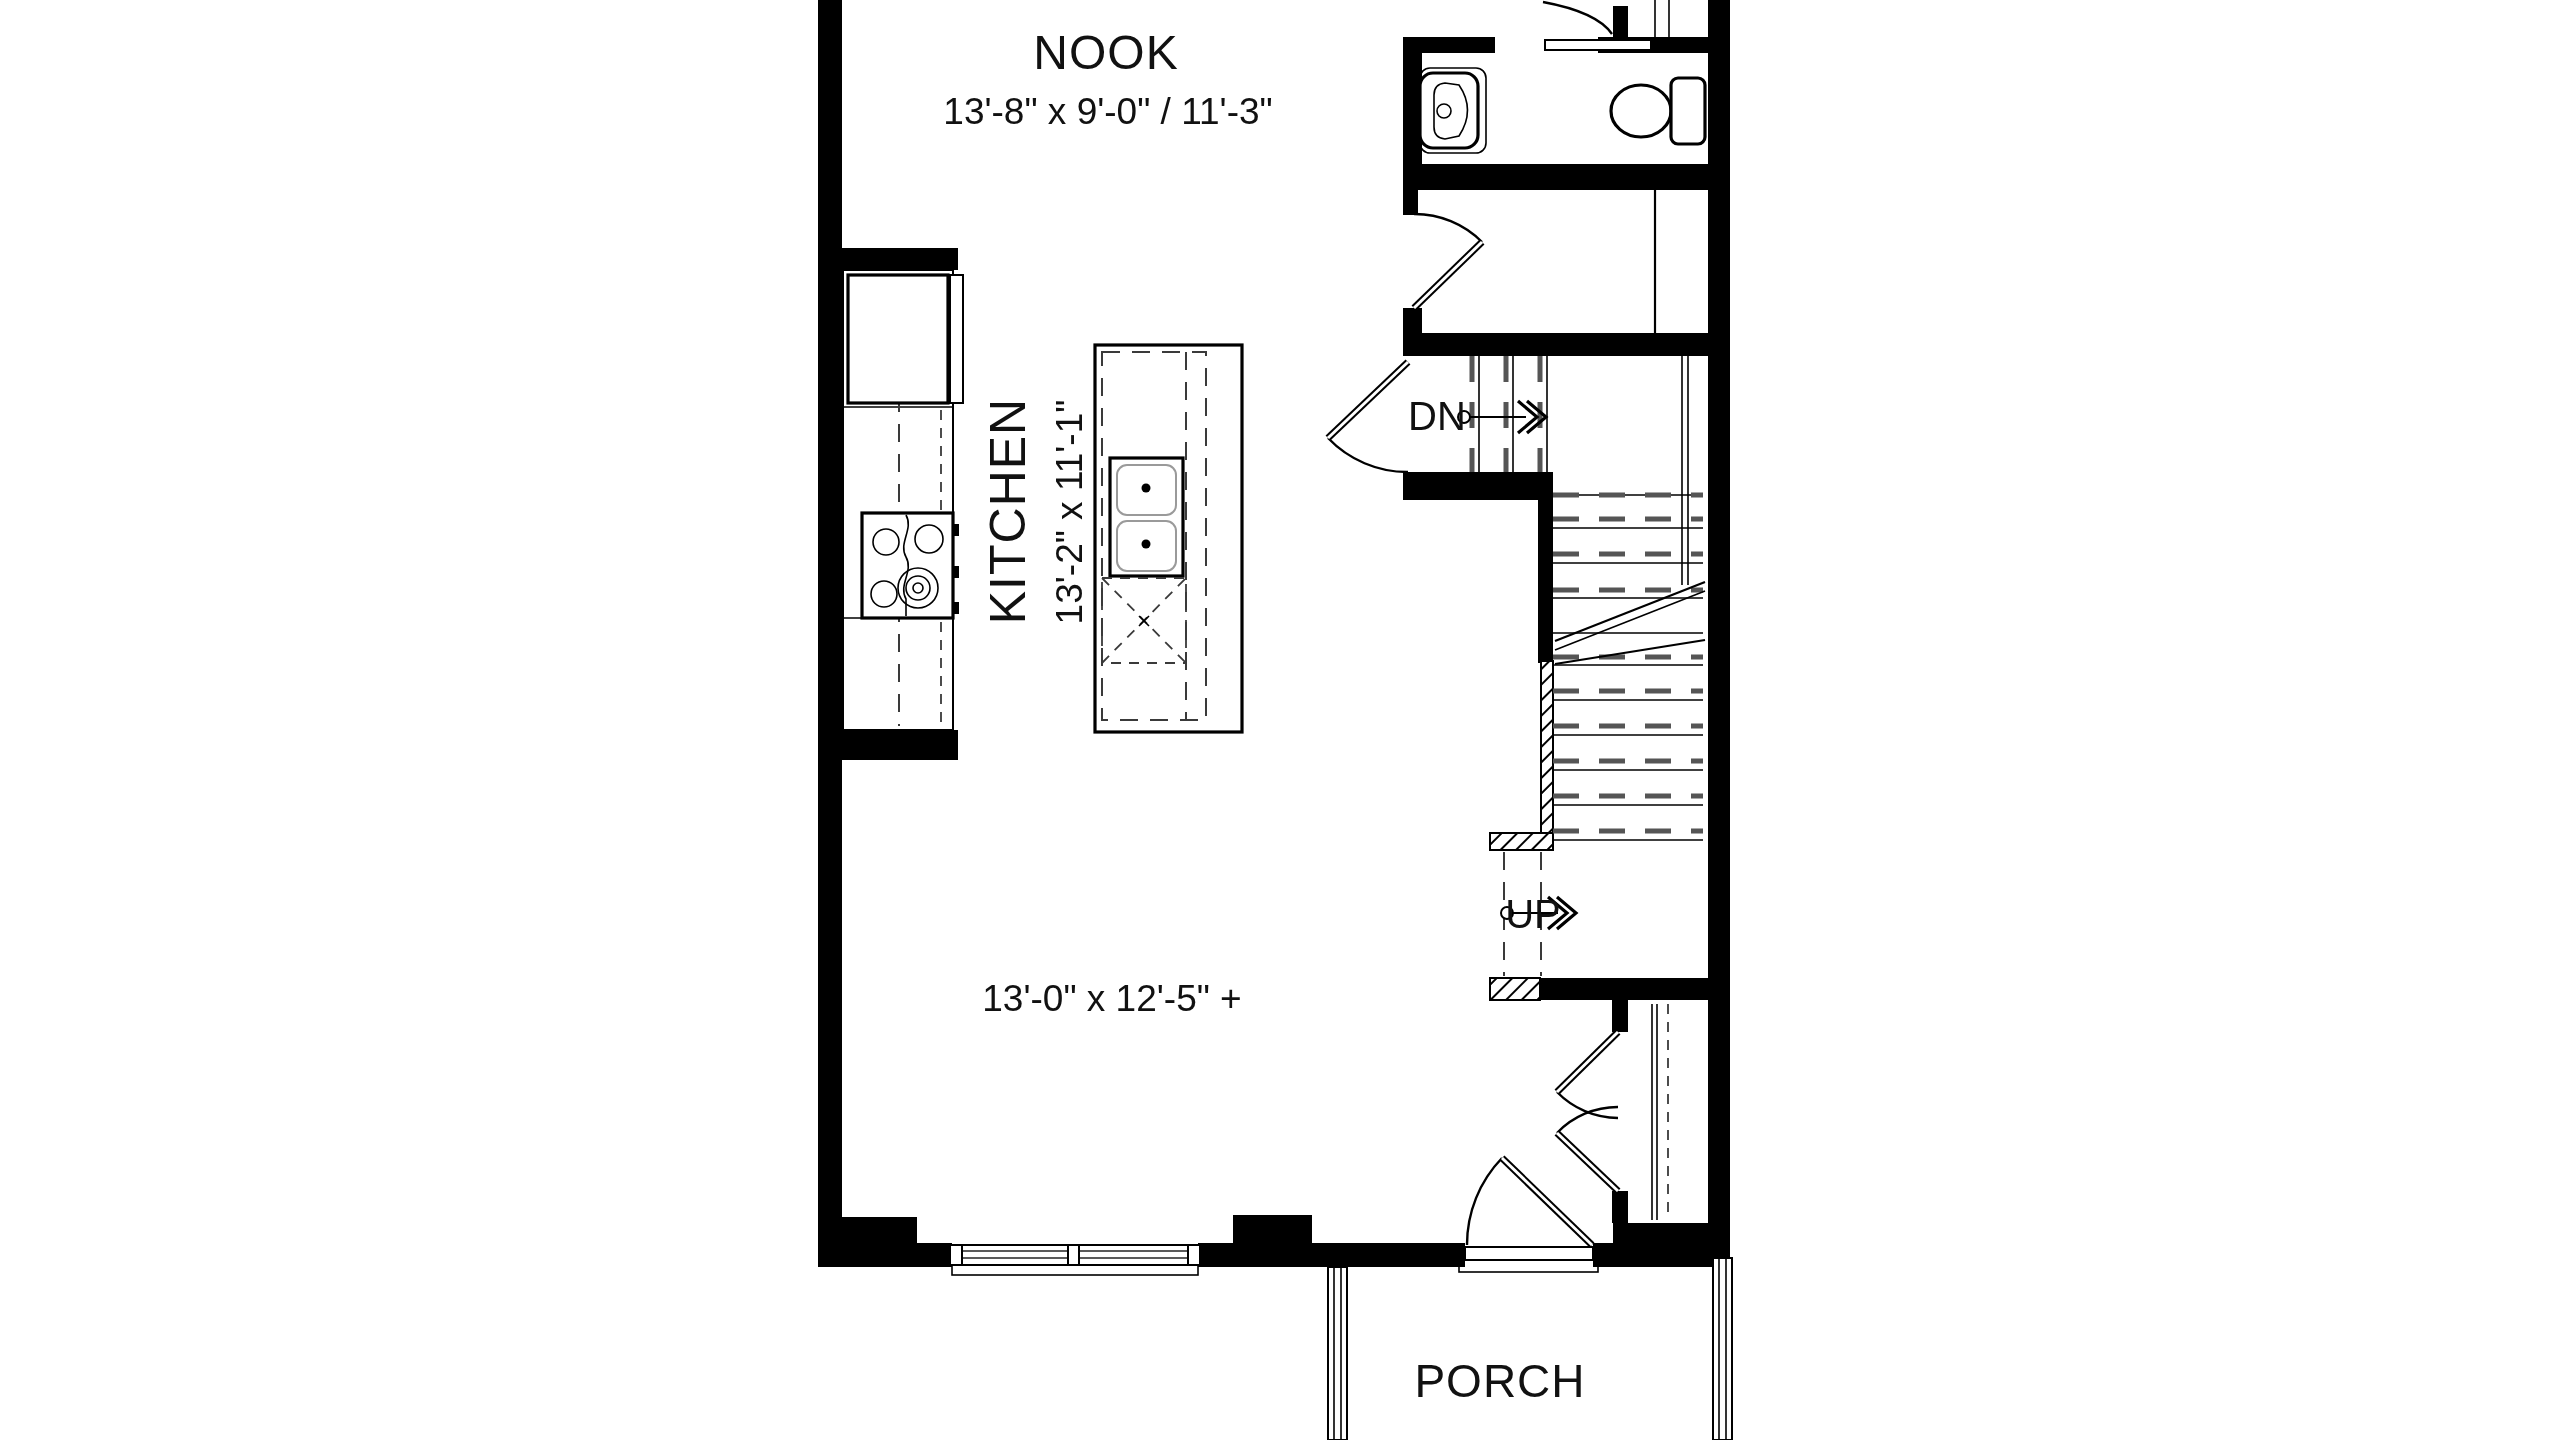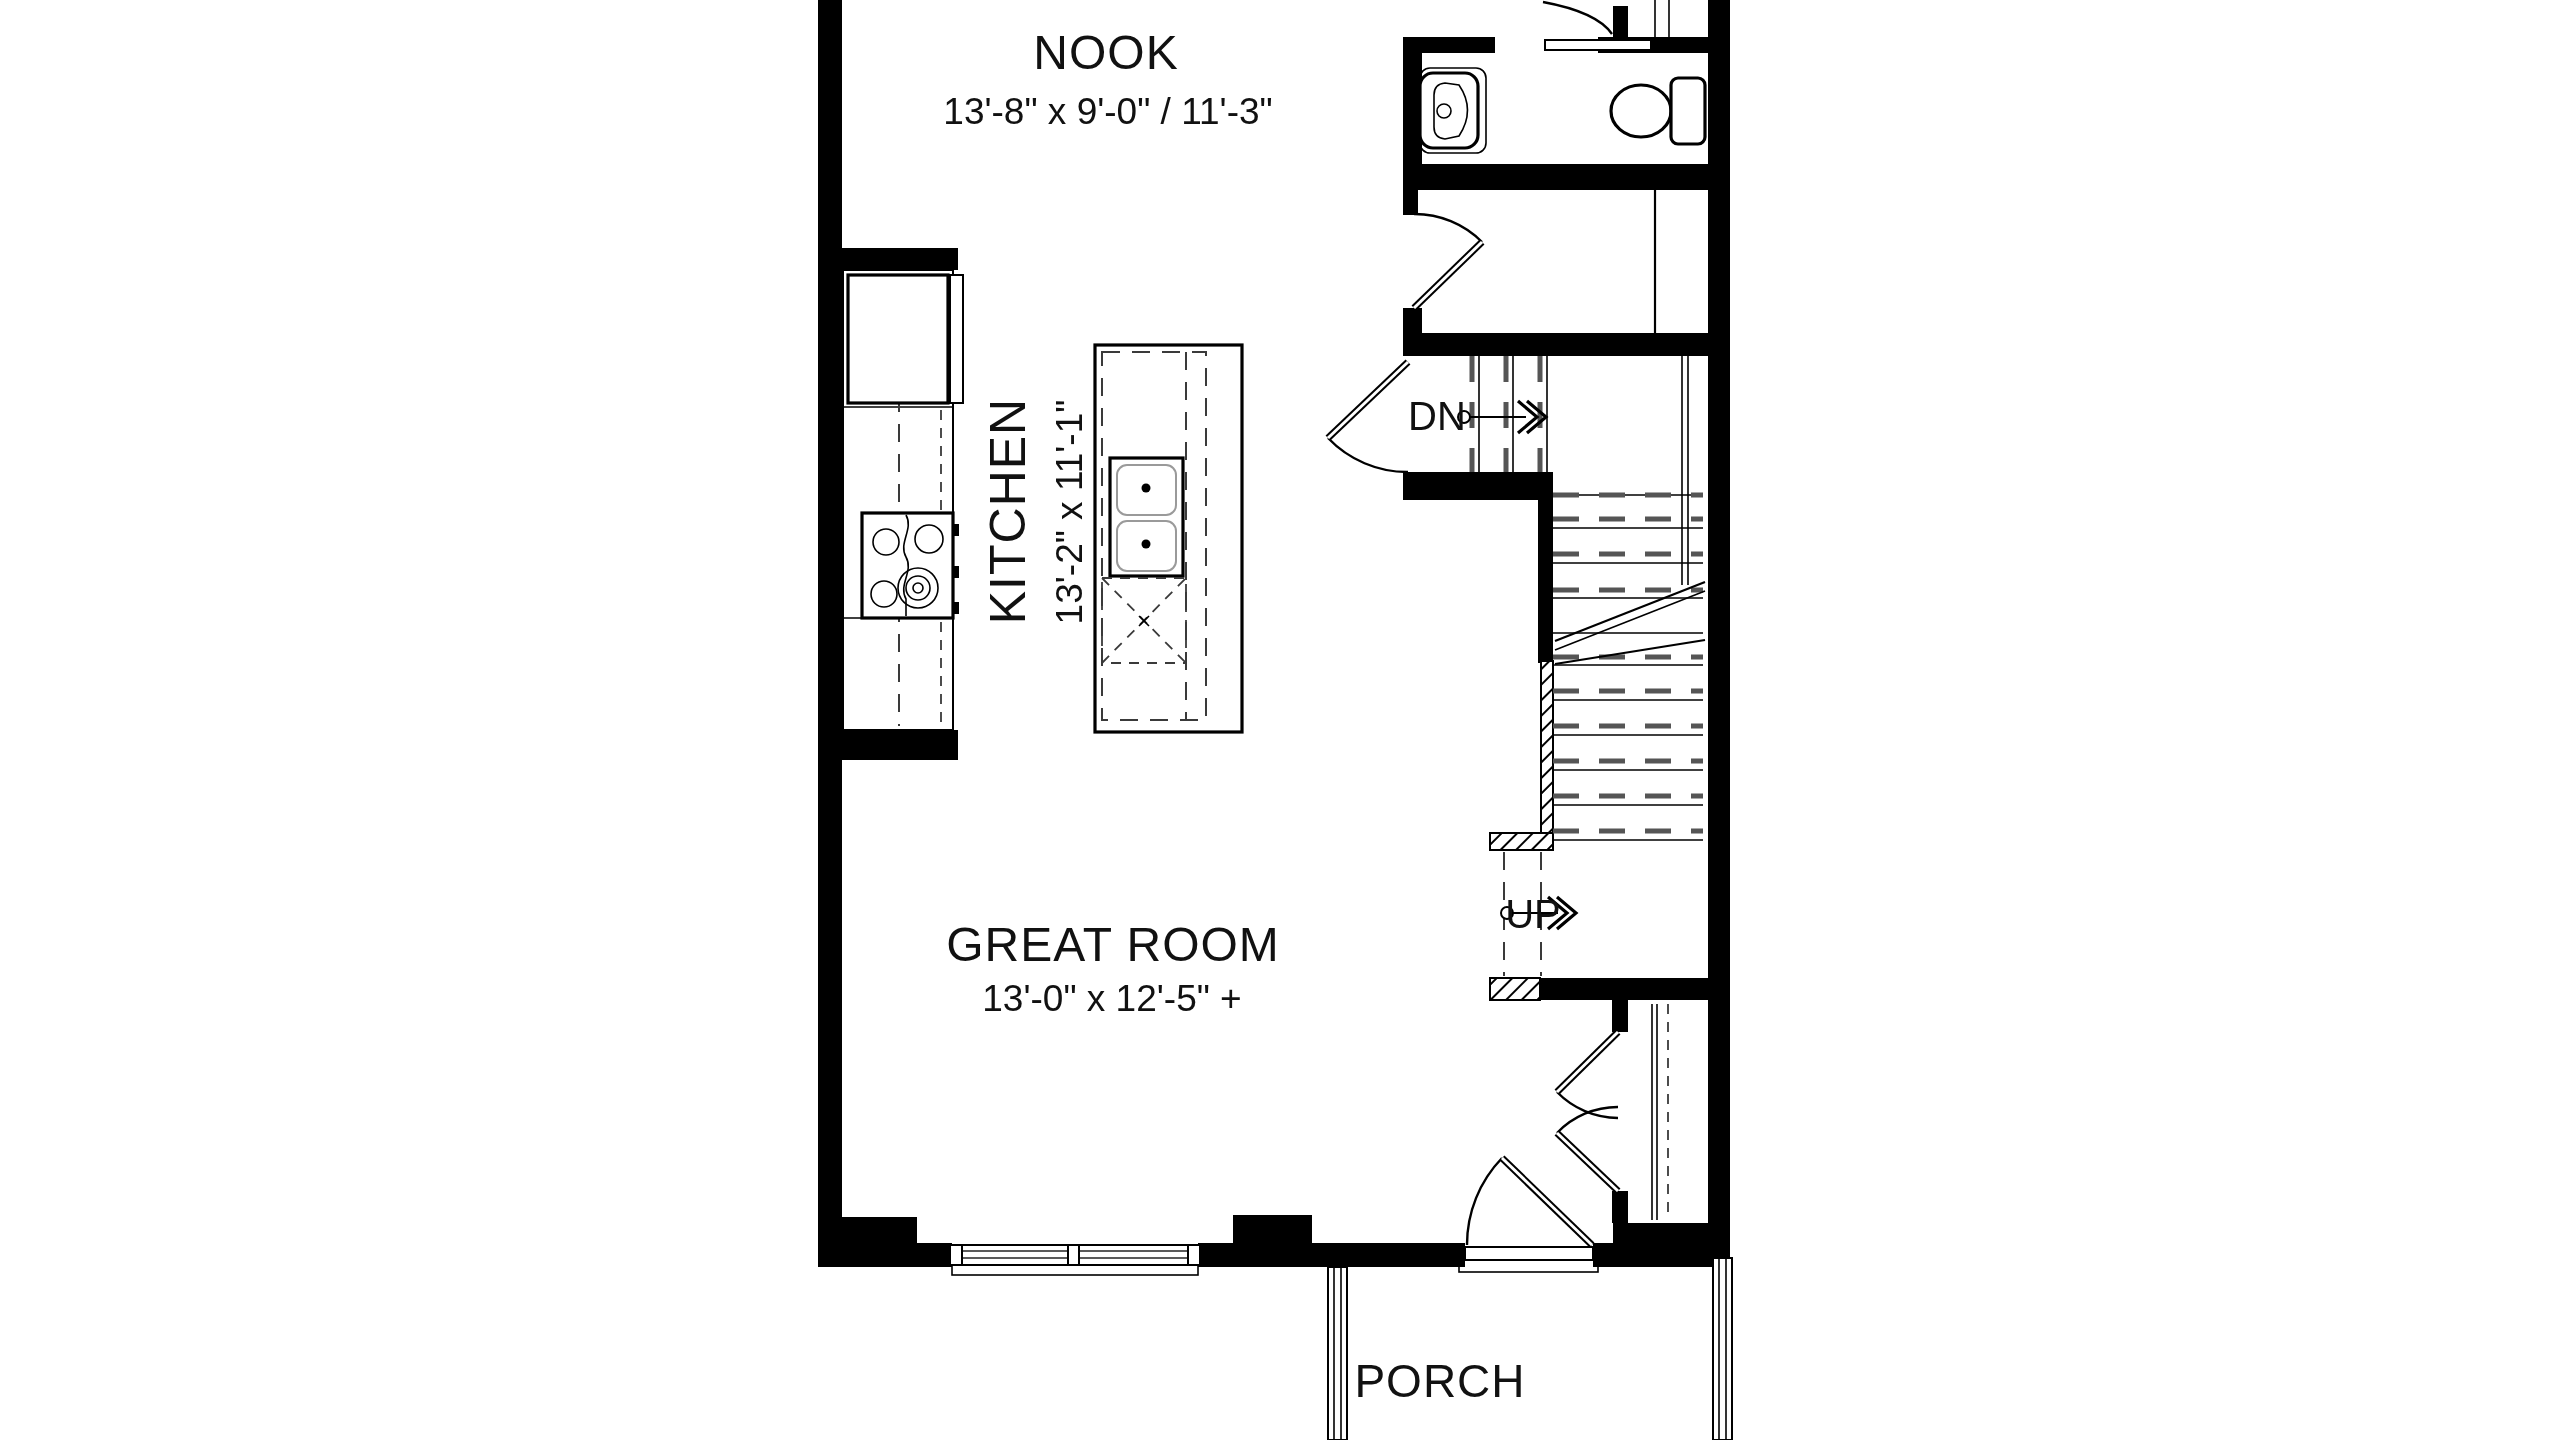--- a/index.html
+++ b/index.html
@@ -269,21 +269,20 @@
       <line class="ln-thin" x1="1726" y1="1258" x2="1726" y2="1440"></line>
     </g>
   </svg>
 
   <div class="lbl room-name" style="left:1106px;top:52px;">NOOK</div>
   <div class="lbl room-dims" style="left:1108px;top:112px;">13'-8" x 9'-0" / 11'-3"</div>
 
   <div class="lbl kitchen-name rot" style="left:1008px;top:511px;">KITCHEN</div>
   <div class="lbl room-dims rot" style="left:1070px;top:512px;">13'-2" x 11'-1"</div>
 
-  <div class="lbl room-name" style="left:1113px;top:944px;">GREAT ROOM</div>
   <div class="lbl room-dims" style="left:1112px;top:999px;">13'-0" x 12'-5" +</div>
 
   <div class="lbl stair-lbl" style="left:1437px;top:416px;">DN</div>
   <div class="lbl stair-lbl" style="left:1533px;top:914px;">UP</div>
 
-  <div class="lbl porch-name" style="left:1440px;top:1381px;text-align:right;">PORCH</div>
+  <div class="lbl porch-name" style="left:1500px;top:1381px;text-align:right;">PORCH</div>
 
 </div>
 
 </body></html>

